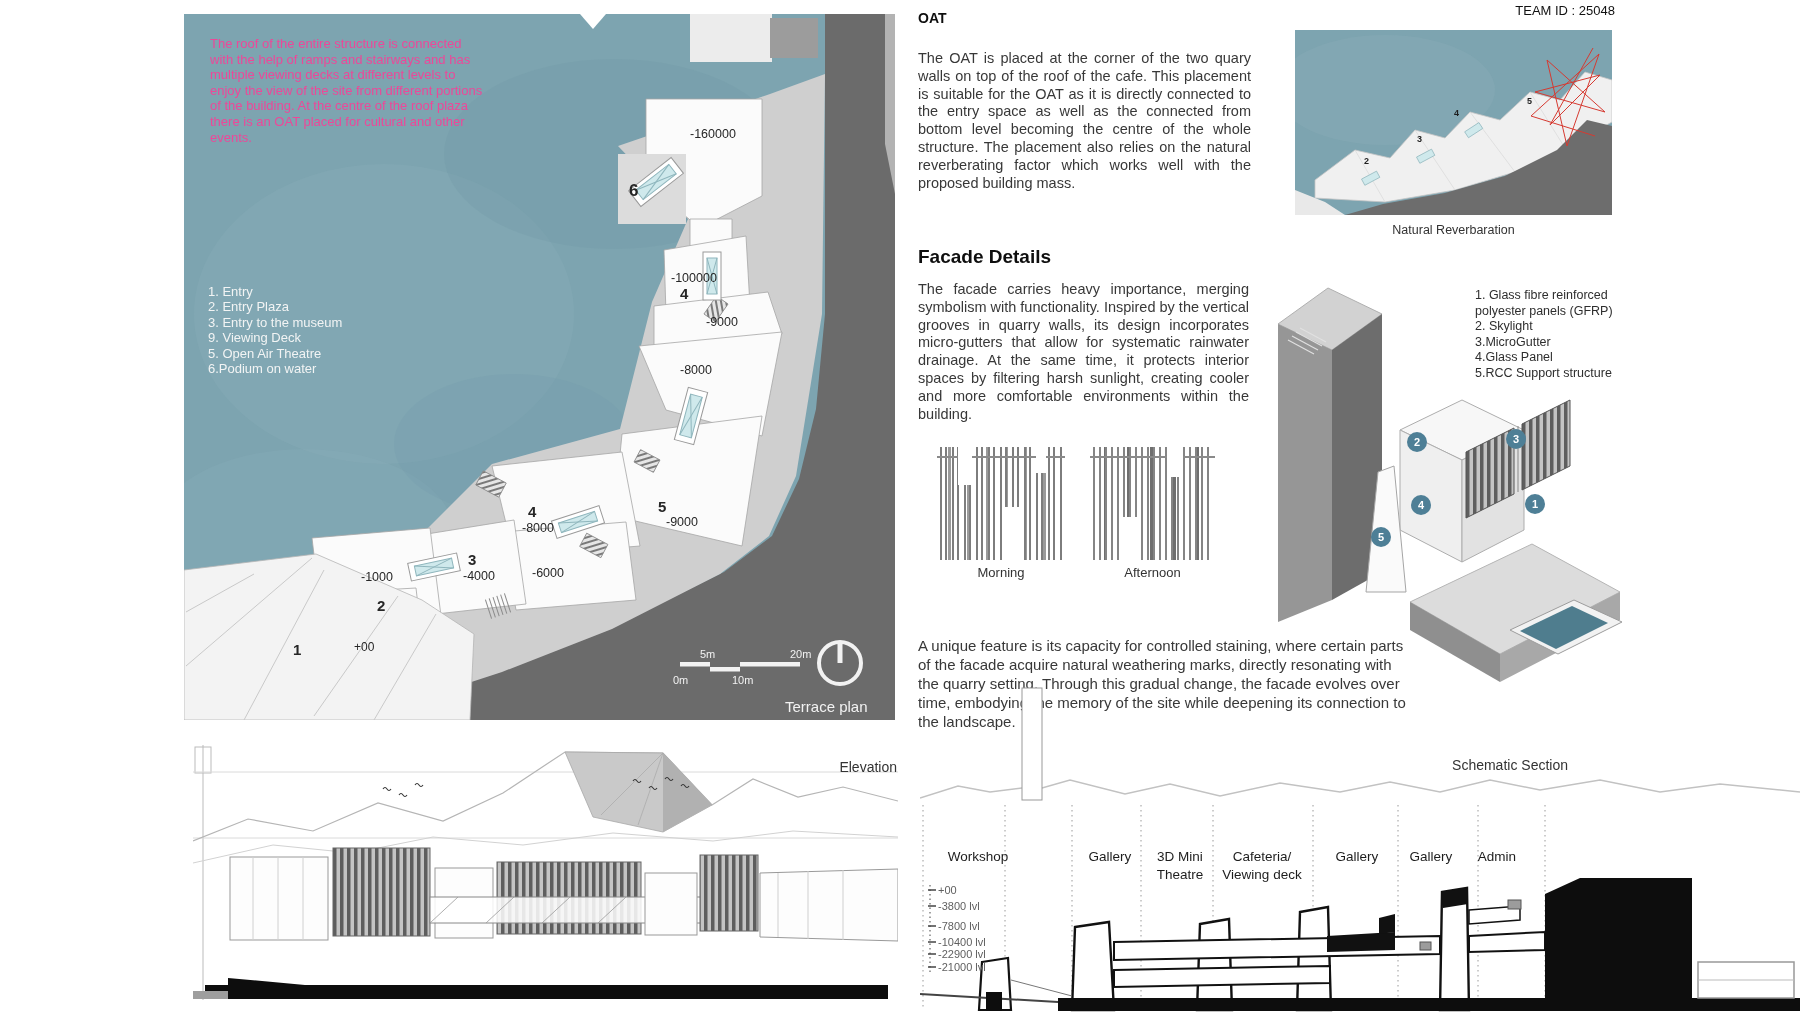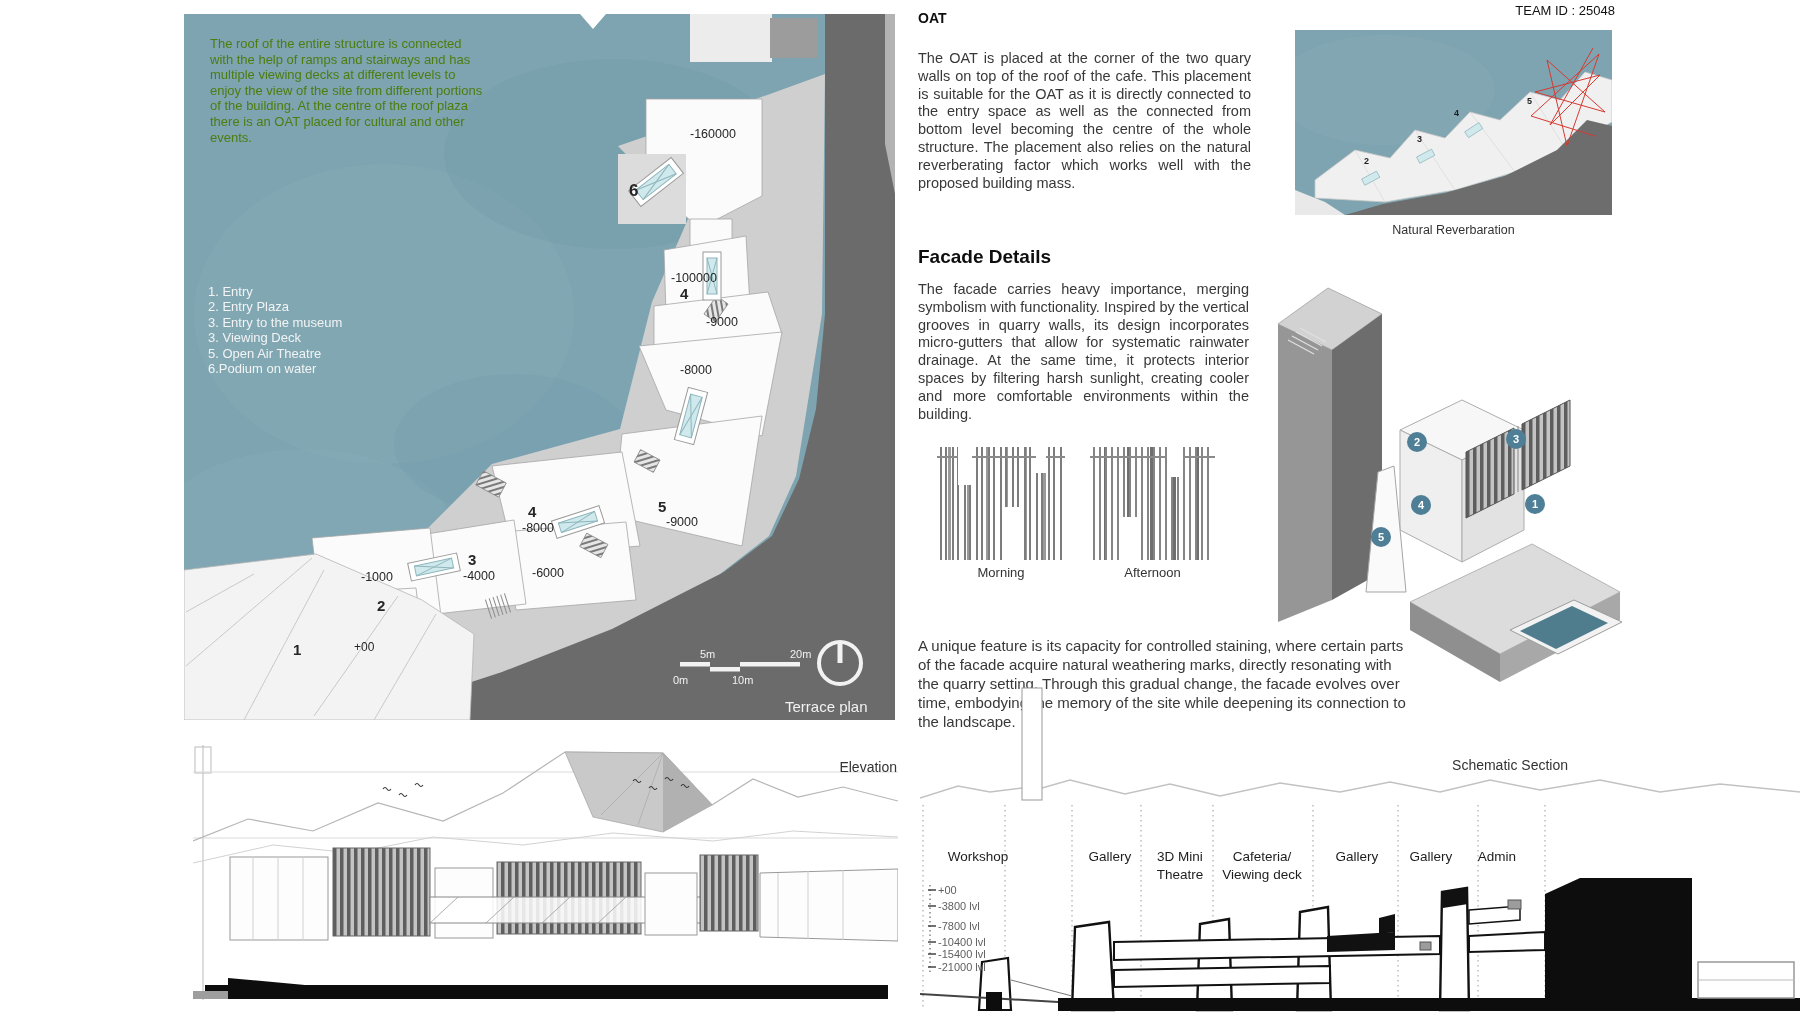--- a/index.html
+++ b/index.html
@@ -2,21 +2,21 @@
 <html><head>
 <meta charset="utf-8">
 <style>
   html,body{margin:0;padding:0;background:#fff;}
   .board{position:relative;width:1800px;height:1022px;background:#ffffff;overflow:hidden;
          font-family:"Liberation Sans",sans-serif;color:#1c1c1c;}
   .abs{position:absolute;}
   .panel-svg{position:absolute;display:block;}
   .team-id{left:1470px;top:3px;width:145px;text-align:right;font-size:13px;color:#111;}
   
-  .plan-desc{left:210px;top:36px;width:276px;font-size:13px;line-height:15.6px;color:#4d7c0f;}
+  .plan-desc{left:210px;top:36px;width:276px;font-size:13px;line-height:15.6px;color:#ec4899;}
   .plan-legend{left:208px;top:284px;font-size:13px;line-height:15.4px;color:#f2f4f4;}
   
   .h-oat{left:918px;top:10px;font-size:14px;font-weight:bold;color:#0e0e0e;}
   .p-oat{left:918px;top:50px;width:333px;font-size:14.5px;line-height:17.8px;text-align:justify;color:#383838;}
   .h-facade{left:918px;top:246px;font-size:19px;font-weight:bold;color:#0e0e0e;}
   .p-facade{left:918px;top:281px;width:331px;font-size:14.5px;line-height:17.8px;text-align:justify;color:#383838;}
   .pattern{position:absolute;background:
       repeating-linear-gradient(90deg,#7d7d7d 0 2px,rgba(0,0,0,0) 2px 5px,#7d7d7d 5px 7px,rgba(0,0,0,0) 7px 12px),
       repeating-linear-gradient(90deg,rgba(0,0,0,0) 0 8px,#9a9a9a 8px 11px,rgba(0,0,0,0) 11px 19px);}
   .pattern.afternoon{background:
@@ -173,21 +173,21 @@
       <circle cx="656" cy="649" r="21" fill="none" stroke="#f2f2f2" stroke-width="4"></circle>
       <line x1="656" y1="649" x2="656" y2="630" stroke="#f2f2f2" stroke-width="5"></line>
     </g>
     <text x="601" y="698" font-size="15" fill="#f2f2f2">Terrace plan</text>
   </svg>
   <div class="abs plan-desc">The roof of the entire structure is connected with the help of ramps and stairways and has multiple viewing decks at different levels to enjoy the view of the site from different portions of the building. At the centre of the roof plaza there is an OAT placed for cultural and other events.</div>
   <div class="abs plan-legend">
     <div>1. Entry</div>
     <div>2. Entry Plaza</div>
     <div>3. Entry to the museum</div>
-    <div>3. Viewing Deck</div>
+    <div>9. Viewing Deck</div>
     <div>5. Open Air Theatre</div>
     <div>6.Podium on water</div>
   </div>
 
   <div class="abs h-oat">OAT</div>
   <div class="abs p-oat">The OAT is placed at the corner of the two quary walls on top of the roof of the cafe. This placement is suitable for the OAT as it is directly connected to the entry space as well as the connected from bottom level becoming the centre of the whole structure. The placement also relies on the natural reverberating factor which works well with the proposed building mass.</div>
   <div class="abs h-facade">Facade Details</div>
   <div class="abs p-facade">The facade carries heavy importance, merging symbolism with functionality. Inspired by the vertical grooves in quarry walls, its design incorporates micro-gutters that allow for systematic rainwater drainage. At the same time, it protects interior spaces by filtering harsh sunlight, creating cooler and more comfortable environments within the building.</div>
 
   <div class="pattern abs" style="left:940px;top:447px;width:122px;height:113px;">
@@ -284,20 +284,28 @@
       <g transform="translate(265,242)">
           <circle r="10" fill="#4e7f96"></circle>
           <text y="4" fill="#fff">1</text>
         </g>
       <g transform="translate(111,275)">
           <circle r="10" fill="#4e7f96"></circle>
           <text y="4" fill="#fff">5</text>
         </g>
     </g>
   </svg>
+  <div class="abs axon-legend">
+    <div>1. Glass fibre reinforced</div>
+    <div>polyester panels (GFRP)</div>
+    <div>2. Skylight</div>
+    <div>3.MicroGutter</div>
+    <div>4.Glass Panel</div>
+    <div>5.RCC Support structure</div>
+  </div>
 
   <svg class="panel-svg" style="left:193px;top:745px;" width="705" height="265" viewBox="0 0 705 265">
     <rect x="2" y="2" width="16" height="26" fill="#fff" stroke="#bbb"></rect>
     <line x1="10" y1="0" x2="10" y2="255" stroke="#bbb" stroke-width="1"></line>
     <line x1="0" y1="27" x2="705" y2="27" stroke="#dadada" stroke-width="1"></line>
     <line x1="0" y1="93" x2="705" y2="93" stroke="#dadada" stroke-width="1"></line>
     <g fill="none">
       <polyline points="0,96 55,74 120,86 185,58 250,76 310,48 372,7 470,8 519,60 560,34 605,52 650,42 705,56" stroke="#b5b5b5" stroke-width="1.2"></polyline>
       <polyline points="0,118 80,100 160,108 240,92 330,100 420,88 520,96 600,86 705,92" stroke="#d2d2d2" stroke-width="1"></polyline>
     </g>
@@ -418,16 +426,16 @@
       <div></div>
     </div>
   <div class="zone" style="left:1449px;top:848px;">
     <div>Admin</div>
       <div></div>
     </div>
   <div class="lvl" style="top:884px;">+00</div>
   <div class="lvl" style="top:900px;">-3800 lvl</div>
   <div class="lvl" style="top:920px;">-7800 lvl</div>
   <div class="lvl" style="top:936px;">-10400 lvl</div>
-  <div class="lvl" style="top:948px;">-15400 lvl</div>
+  <div class="lvl" style="top:948px;">-22900 lvl</div>
   <div class="lvl" style="top:961px;">-21000 lvl</div>
 
 </div>
 
 </body></html>

